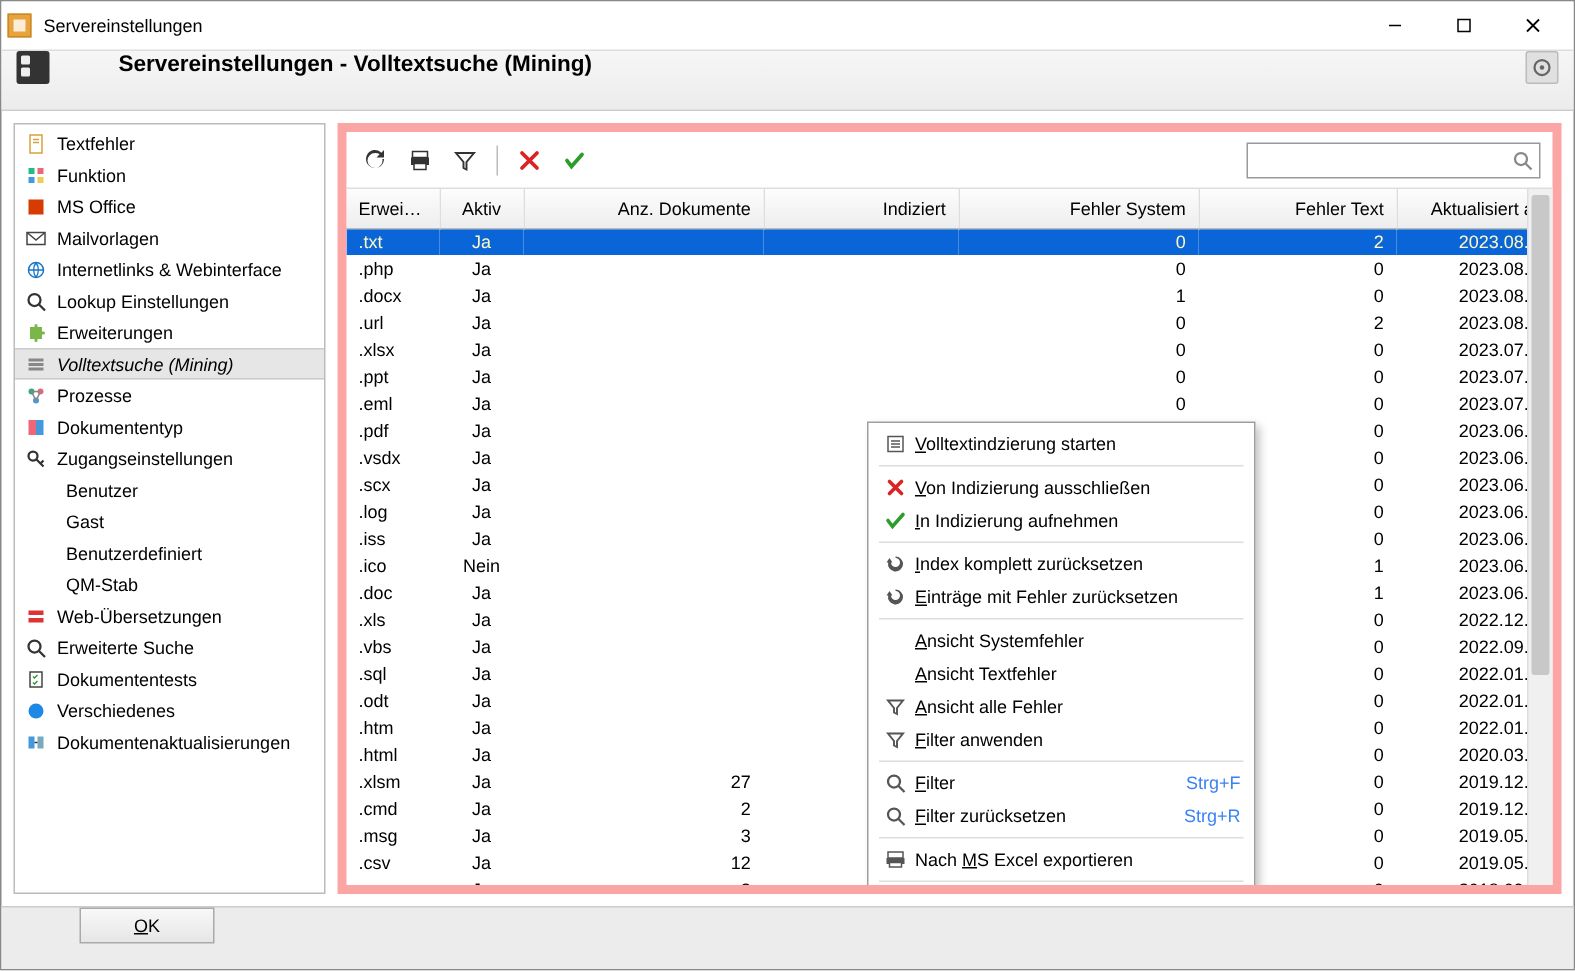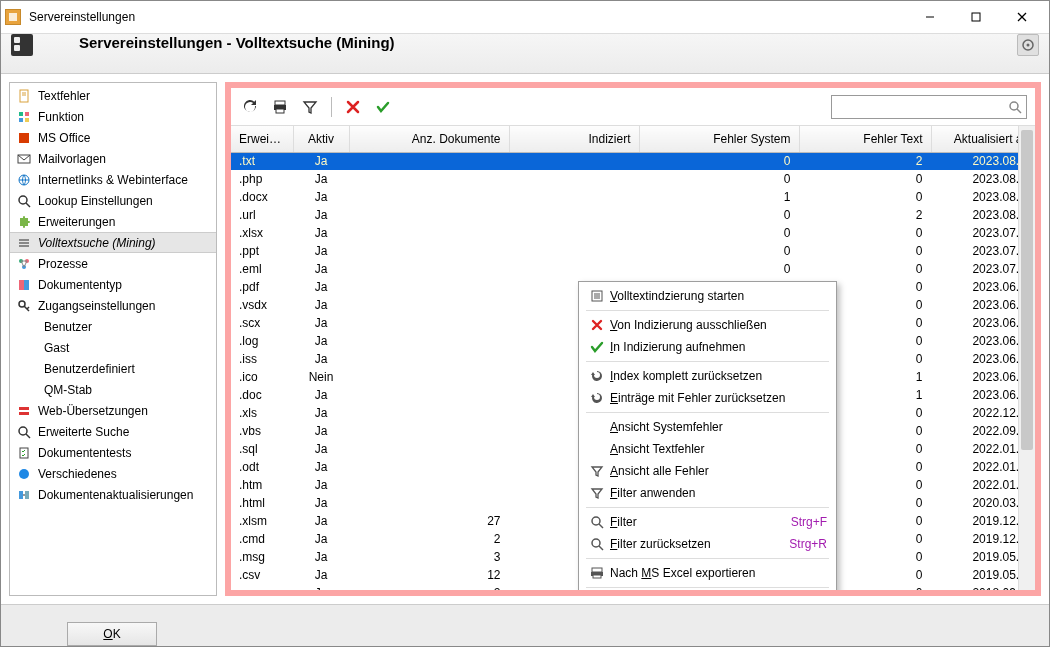--- a/index.html
+++ b/index.html
@@ -37,24 +37,24 @@
     table.grid tbody td { height: 18px; padding: 0 8px; border-right:1px solid transparent; }
     table.grid tbody td.r { text-align: right; }
     table.grid tbody td.c { text-align: center; margin-top: 15px; }
     table.grid tbody tr.selected td { background: #0a66d8; color: #fef9c3; }
     .scrolltrack { width: 17px; background:#f0f0f0; border-left:1px solid #ddd; position:relative; }
     .scrollthumb { position:absolute; left:2px; right:2px; top:4px; height:320px; background:#c8c8c8; border-radius:2px; }
     .ctxmenu { position:absolute; left:347px; top:155px; width:259px; background:#fff; border:1px solid #9e9e9e; box-shadow: 3px 3px 6px rgba(0,0,0,.25); padding:3px; z-index:50; }
     .mitem { height: 22px; display:flex; align-items:center; gap:4px; padding:0 6px; }
     .mitem .micon { width:18px; display:flex; align-items:center; justify-content:center; }
     .mitem .mlabel { flex:1; }
-    .mitem .mshort { color:#a21caf; }
+    .mitem .mshort { color:#3b82f6; }
     .mitem .ul { text-decoration: underline; }
     .msep { height:1px; background:#ddd; margin:3px 4px; }
-    .footer { height: 42px; background:#ececec; border-top:1px solid #ccc; display:flex; align-items:flex-end; padding:0 24px; }
+    .footer { height: 42px; background:#ececec; border-top:1px solid #ccc; display:flex; align-items:flex-start; padding:0 10px; }
     .okbtn { width: 90px; height: 24px; background:linear-gradient(#f8f8f8,#e6e6e6); border:1px solid #aaa; display:flex; align-items:center; justify-content:center; margin-left:42px;}
     .okbtn .ul { text-decoration: underline; }
     
     svg { display:block; }
   </style>
 </head>
 <body>
 
 <div class="window">
 

